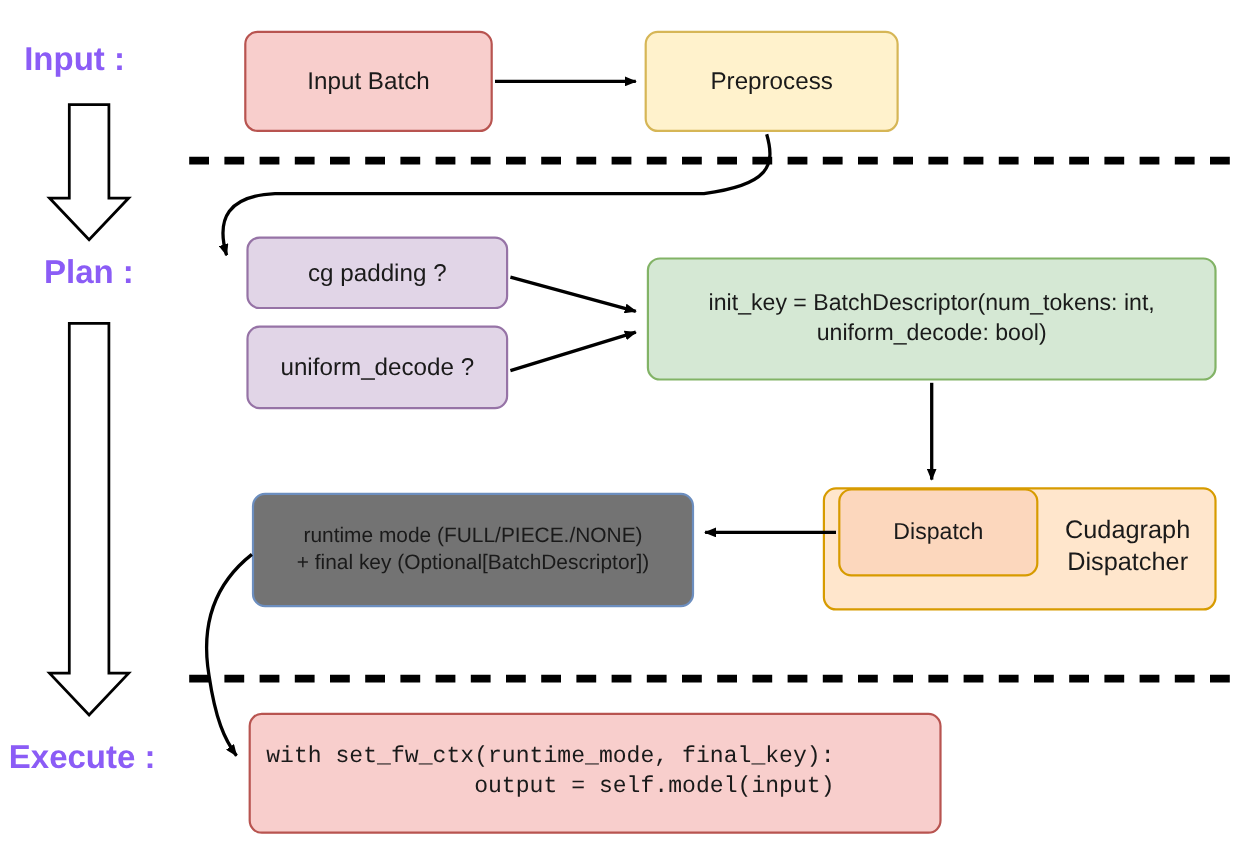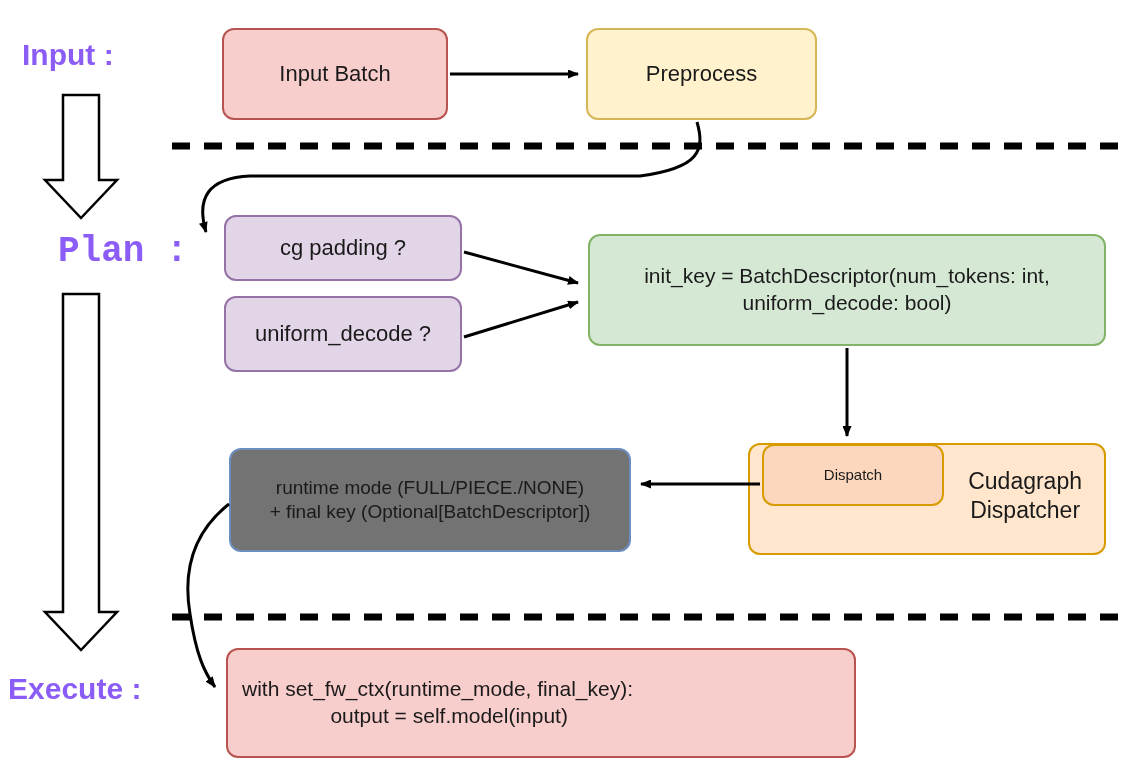--- a/index.html
+++ b/index.html
@@ -31,42 +31,42 @@
     font-family: "Liberation Sans", sans-serif;
   }
   .stage-label {
     position: absolute;
     font-weight: bold;
     color: #8b5cf6;
     font-family: "Liberation Sans", sans-serif;
     white-space: nowrap;
   }
   .code-node {
-    font-family: Liberation Sans, sans-serif;
+    font-family: Liberation Mono, monospace;
     justify-content: flex-start;
-    text-align: center;
+    text-align: right;
     white-space: pre;
   }
   svg.overlay {
     position: absolute;
     left: 0;
     top: 0;
     width: 1142px;
     height: 770px;
     pointer-events: none;
   }
 </style>
 </head>
 <body>
 
 <div id="canvas">
 
   <div class="stage-label" style="left:22px; top:38px; font-size:30px;">Input :</div>
 
-  <div class="stage-label" style="left:58px; top:231px; font-size:36px;font-family:Liberation Mono, monospace;">Plan :</div>
+  <div class="stage-label" style="left:40px; top:231px; font-size:30px;">Plan :</div>
 
   <div class="stage-label" style="left:8px; top:672px; font-size:30px;">Execute :</div>
 
   <div class="node" style="left:222px; top:28px; width:226px; height:92px;
               background:#f8cecc; border-color:#b85450; font-size:22px;">Input Batch</div>
 
   <div class="node" style="left:586px; top:28px; width:231px; height:92px;
               background:#fff2cc; border-color:#d6b656; font-size:22px;">Preprocess</div>
 
   <div class="node" style="left:224px; top:215px; width:238px; height:66px;
@@ -77,22 +77,22 @@
 
   <div class="node" style="left:588px; top:234px; width:518px; height:112px;
               background:#d5e8d4; border-color:#82b366; font-size:21px; padding:0 28px;">init_key = BatchDescriptor(num_tokens: int,
 uniform_decode: bool)</div>
 
   <div class="node" style="left:748px; top:443px; width:358px; height:112px;
               background:#ffe6cc; border-color:#d79b00; font-size:23px;
               justify-content:flex-end; padding-right:22px; align-items:flex-start; padding-top:22px;">Cudagraph
 Dispatcher</div>
 
-  <div class="node" style="left:762px; top:444px; width:182px; height:62px;
-              background:#fcd7bd; border-color:#d79b00; font-size:15px;text-align:right;">Dispatch</div>
+  <div class="node" style="left:762px; top:444px; width:182px; height:80px;
+              background:#fcd7bd; border-color:#d79b00; font-size:21px;text-align:right;">Dispatch</div>
 
   <div class="node" style="left:229px; top:448px; width:402px; height:104px;
               background:#737373; border-color:#6c8ebf; font-size:19px; padding:0 20px;">runtime mode (FULL/PIECE./NONE)
 + final key (Optional[BatchDescriptor])</div>
 
   <div class="node code-node" style="left:226px; top:648px; width:630px; height:110px;
               background:#f8cecc; border-color:#b85450; font-size:21px; padding-left:14px;">with set_fw_ctx(runtime_mode, final_key):
     output = self.model(input)</div>
 
   <svg class="overlay" viewBox="0 0 1142 770" xmlns="http://www.w3.org/2000/svg">

